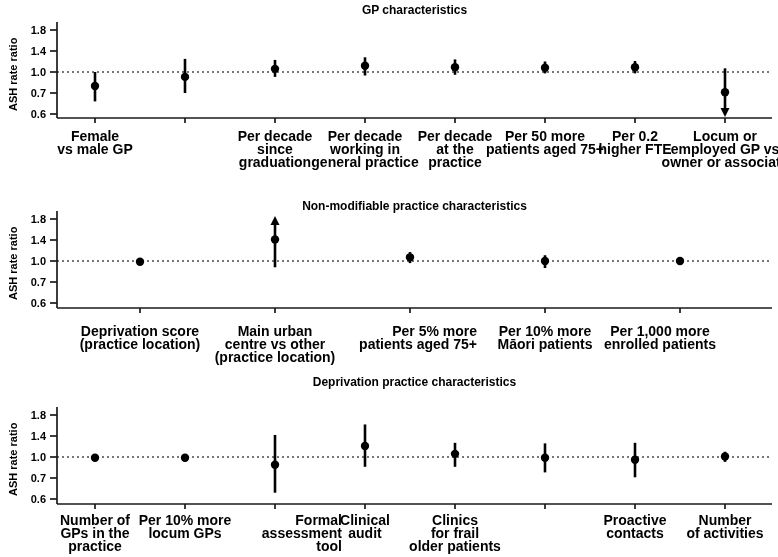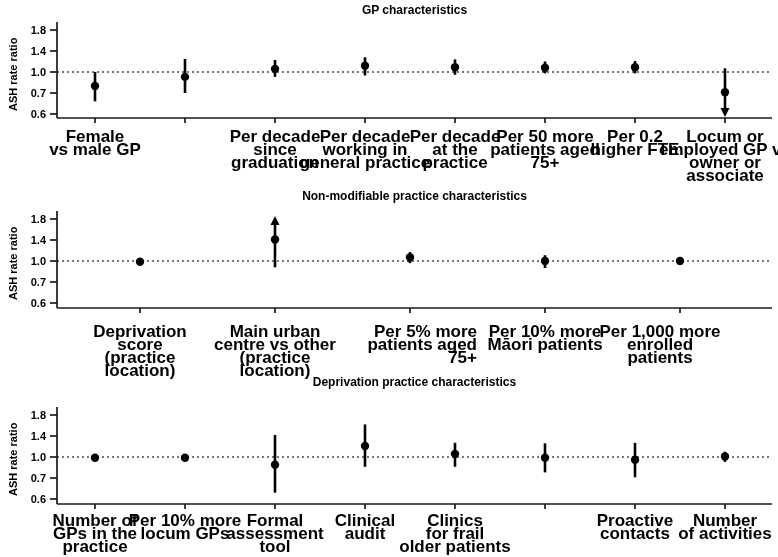--- a/index.html
+++ b/index.html
@@ -10,21 +10,21 @@
   .figure svg{position:absolute;left:0;top:0;}
   .panel-title{
     position:absolute;left:57px;width:715px;text-align:center;
     font-size:12px;font-weight:700;color:#000;white-space:nowrap;
   }
   .y-label{
     position:absolute;font-size:11px;font-weight:700;color:#000;
     white-space:nowrap;transform-origin:0 0;transform:rotate(-90deg);
   }
   .cat-label{
-    position:absolute;width:134px;text-align:center;font-size:17px;
+    position:absolute;width:134px;text-align:center;font-size:14px;
     font-weight:700;line-height:13px;color:#000;white-space:pre-line;
   }
   .tick-text{font-family:"Liberation Sans",sans-serif;font-size:11px;font-weight:700;fill:#000;}
 </style>
 </head>
 <body>
 
 <div class="figure" id="figure">
   <svg id="plot-svg" width="778" height="557">
       <line x1="57" y1="72" x2="772" y2="72" stroke="#4a4a4a" stroke-width="1.4" stroke-dasharray="2 3"></line>
@@ -127,21 +127,21 @@
       <circle cx="545" cy="457.7" r="4.2" fill="#000000"></circle>
       <line x1="635" y1="504" x2="635" y2="509" stroke="#1a1a1a" stroke-width="1.7"></line>
       <line x1="635" y1="442.825" x2="635" y2="477.3" stroke="#000000" stroke-width="2.6"></line>
       <circle cx="635" cy="459.8" r="4.2" fill="#000000"></circle>
       <line x1="725" y1="504" x2="725" y2="509" stroke="#1a1a1a" stroke-width="1.7"></line>
       <line x1="725" y1="451.75" x2="725" y2="461.9" stroke="#000000" stroke-width="2.6"></line>
       <circle cx="725" cy="456.475" r="4.2" fill="#000000"></circle>
     </svg>
 
   <div class="panel-title" style="top:3px">GP characteristics</div>
-  <div class="panel-title" style="top:189px">Non-modifiable practice characteristics</div>
+  <div class="panel-title" style="top:199px">Non-modifiable practice characteristics</div>
   <div class="panel-title" style="top:375px">Deprivation practice characteristics</div>
 
   <div class="y-label" style="left:7px;top:111px">ASH rate ratio</div>
   <div class="y-label" style="left:7px;top:300px">ASH rate ratio</div>
   <div class="y-label" style="left:7px;top:496px">ASH rate ratio</div>
 <div class="cat-label" style="left: 28px; top: 130px;">Female
 vs male GP</div>
     <div class="cat-label" style="left: 208px; top: 130px;">Per decade
 since
 graduation</div>
@@ -167,21 +167,21 @@
 patients aged 75+</div>
     <div class="cat-label" style="left: 478px; top: 325px;">Per 10% more
 Māori patients</div>
     <div class="cat-label" style="left: 593px; top: 325px;">Per 1,000 more
 enrolled patients</div>
     <div class="cat-label" style="left: 28px; top: 514px;">Number of
 GPs in the
 practice</div>
     <div class="cat-label" style="left: 118px; top: 514px;">Per 10% more
 locum GPs</div>
-    <div class="cat-label" style="left: 208px; top: 514px;">Formal
+    <div class="cat-label" style="left: 208px; top: 514px; text-align: right;">Formal
 assessment
 tool</div>
     <div class="cat-label" style="left: 388px; top: 514px;">Clinics
 for frail
 older patients</div>
     <div class="cat-label" style="left: 298px; top: 514px;">Clinical
 audit</div>
     <div class="cat-label" style="left: 568px; top: 514px;">Proactive
 contacts</div>
     <div class="cat-label" style="left: 658px; top: 514px;">Number

